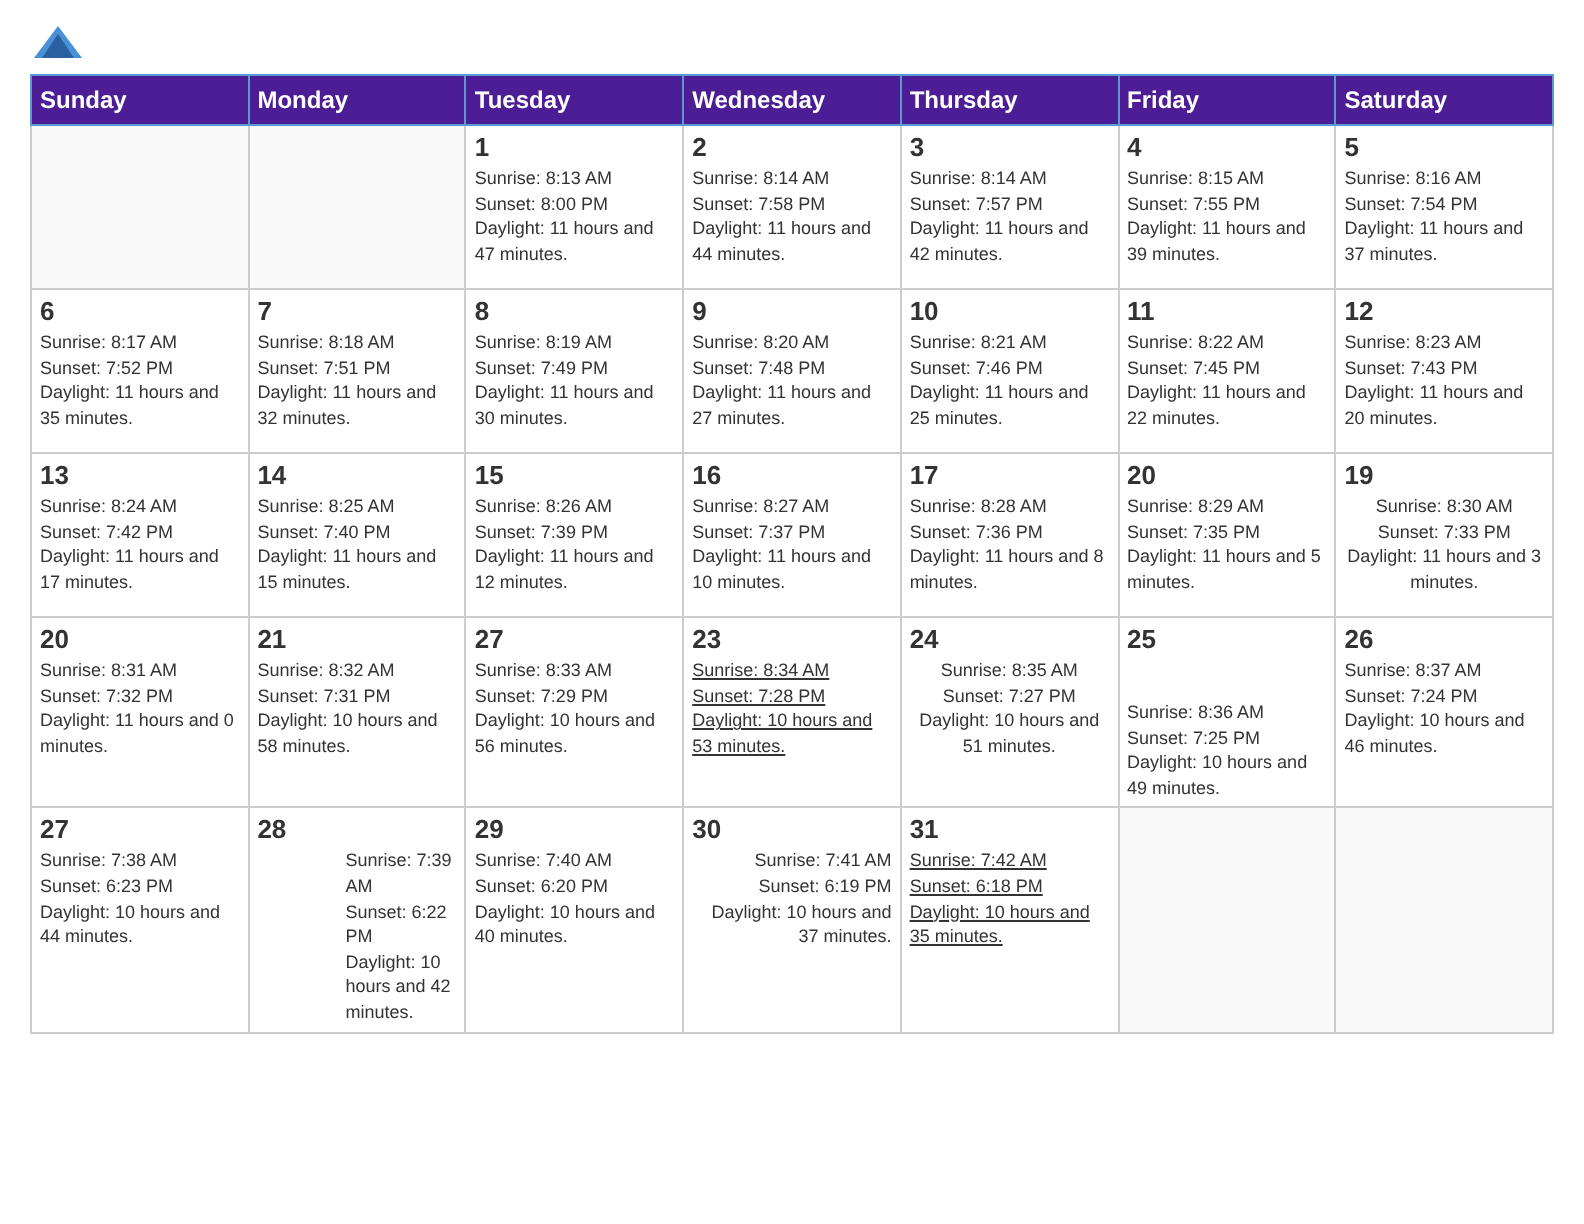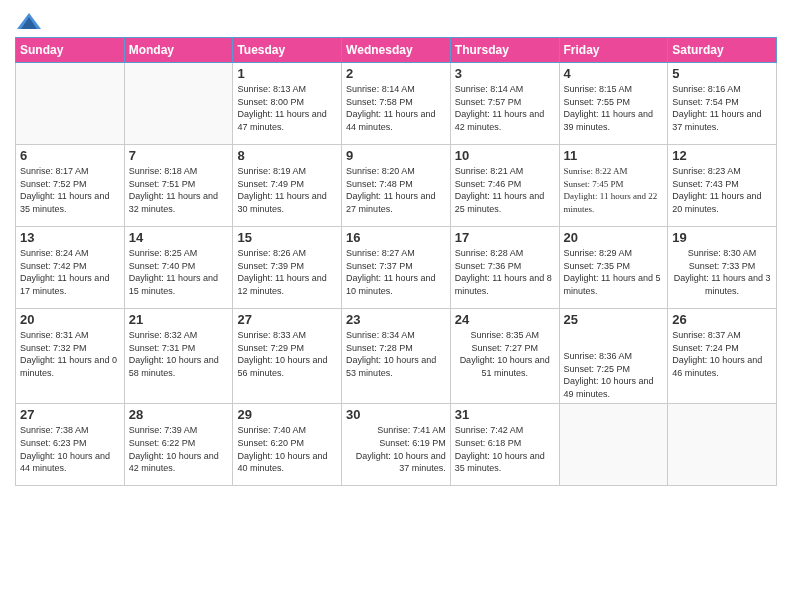--- a/index.html
+++ b/index.html
@@ -52,21 +52,21 @@
     .location-title {
       font-size: 15px;
       color: #333;
     }
     .calendar-table {
       width: 100%;
       border-collapse: collapse;
       table-layout: fixed;
     }
     .calendar-table th {
-      background-color: #ec4899;
+      background-color: #4c1d95;
       color: #fff;
       font-size: 12px;
       font-weight: bold;
       padding: 5px 4px;
       text-align: left;
       border: 1px solid #5a9ad0;
     }
     .calendar-table td {
       border: 1px solid #ccc;
       vertical-align: top;
@@ -186,21 +186,21 @@
 Daylight: 11 hours and 27 minutes.</div>
           </td>
           <td>
             <span class="day-number">10</span>
             <div class="day-info" style="white-space: pre-line;">Sunrise: 8:21 AM
 Sunset: 7:46 PM
 Daylight: 11 hours and 25 minutes.</div>
           </td>
           <td>
             <span class="day-number">11</span>
-            <div class="day-info" style="white-space: pre-line; font-family: Liberation Serif, serif;">Sunrise: 8:22 AM
+            <div class="day-info" style="white-space: pre-line;">Sunrise: 8:22 AM
 Sunset: 7:45 PM
 Daylight: 11 hours and 22 minutes.</div>
           </td>
           <td>
             <span class="day-number">12</span>
             <div class="day-info" style="white-space: pre-line;">Sunrise: 8:23 AM
 Sunset: 7:43 PM
 Daylight: 11 hours and 20 minutes.</div>
           </td>
         </tr>
@@ -262,21 +262,21 @@
 Daylight: 10 hours and 58 minutes.</div>
           </td>
           <td>
             <span class="day-number">27</span>
             <div class="day-info" style="white-space: pre-line;">Sunrise: 8:33 AM
 Sunset: 7:29 PM
 Daylight: 10 hours and 56 minutes.</div>
           </td>
           <td>
             <span class="day-number">23</span>
-            <div class="day-info" style="white-space: pre-line;">Sunrise: 8:34 AM
+            <div class="day-info" style="white-space: pre-line; text-decoration: underline;">Sunrise: 8:34 AM
 Sunset: 7:28 PM
 Daylight: 10 hours and 53 minutes.</div>
           </td>
           <td>
             <span class="day-number">24</span>
             <div class="day-info" style="white-space: pre-line; text-align: center;">Sunrise: 8:35 AM
 Sunset: 7:27 PM
 Daylight: 10 hours and 51 minutes.</div>
           </td>
           <td>
@@ -294,39 +294,39 @@
         </tr>
         <tr>
           <td>
             <span class="day-number">27</span>
             <div class="day-info" style="white-space: pre-line;">Sunrise: 7:38 AM
 Sunset: 6:23 PM
 Daylight: 10 hours and 44 minutes.</div>
           </td>
           <td>
             <span class="day-number">28</span>
-            <div class="day-info" style="white-space: pre-line;">Sunrise: 7:39 AM
+            <div class="day-info" style="white-space: pre-line; margin-left: 44px;">Sunrise: 7:39 AM
 Sunset: 6:22 PM
 Daylight: 10 hours and 42 minutes.</div>
           </td>
           <td>
             <span class="day-number">29</span>
             <div class="day-info" style="white-space: pre-line;">Sunrise: 7:40 AM
 Sunset: 6:20 PM
 Daylight: 10 hours and 40 minutes.</div>
           </td>
           <td>
             <span class="day-number">30</span>
             <div class="day-info" style="white-space: pre-line; text-align: right;">Sunrise: 7:41 AM
 Sunset: 6:19 PM
 Daylight: 10 hours and 37 minutes.</div>
           </td>
           <td>
             <span class="day-number">31</span>
-            <div class="day-info" style="white-space: pre-line;">Sunrise: 7:42 AM
+            <div class="day-info" style="white-space: pre-line; text-decoration: underline;">Sunrise: 7:42 AM
 Sunset: 6:18 PM
 Daylight: 10 hours and 35 minutes.</div>
           </td>
           <td class="empty"></td>
           <td class="empty"></td>
         </tr>
       </tbody>
   </table>
 </div>
 

